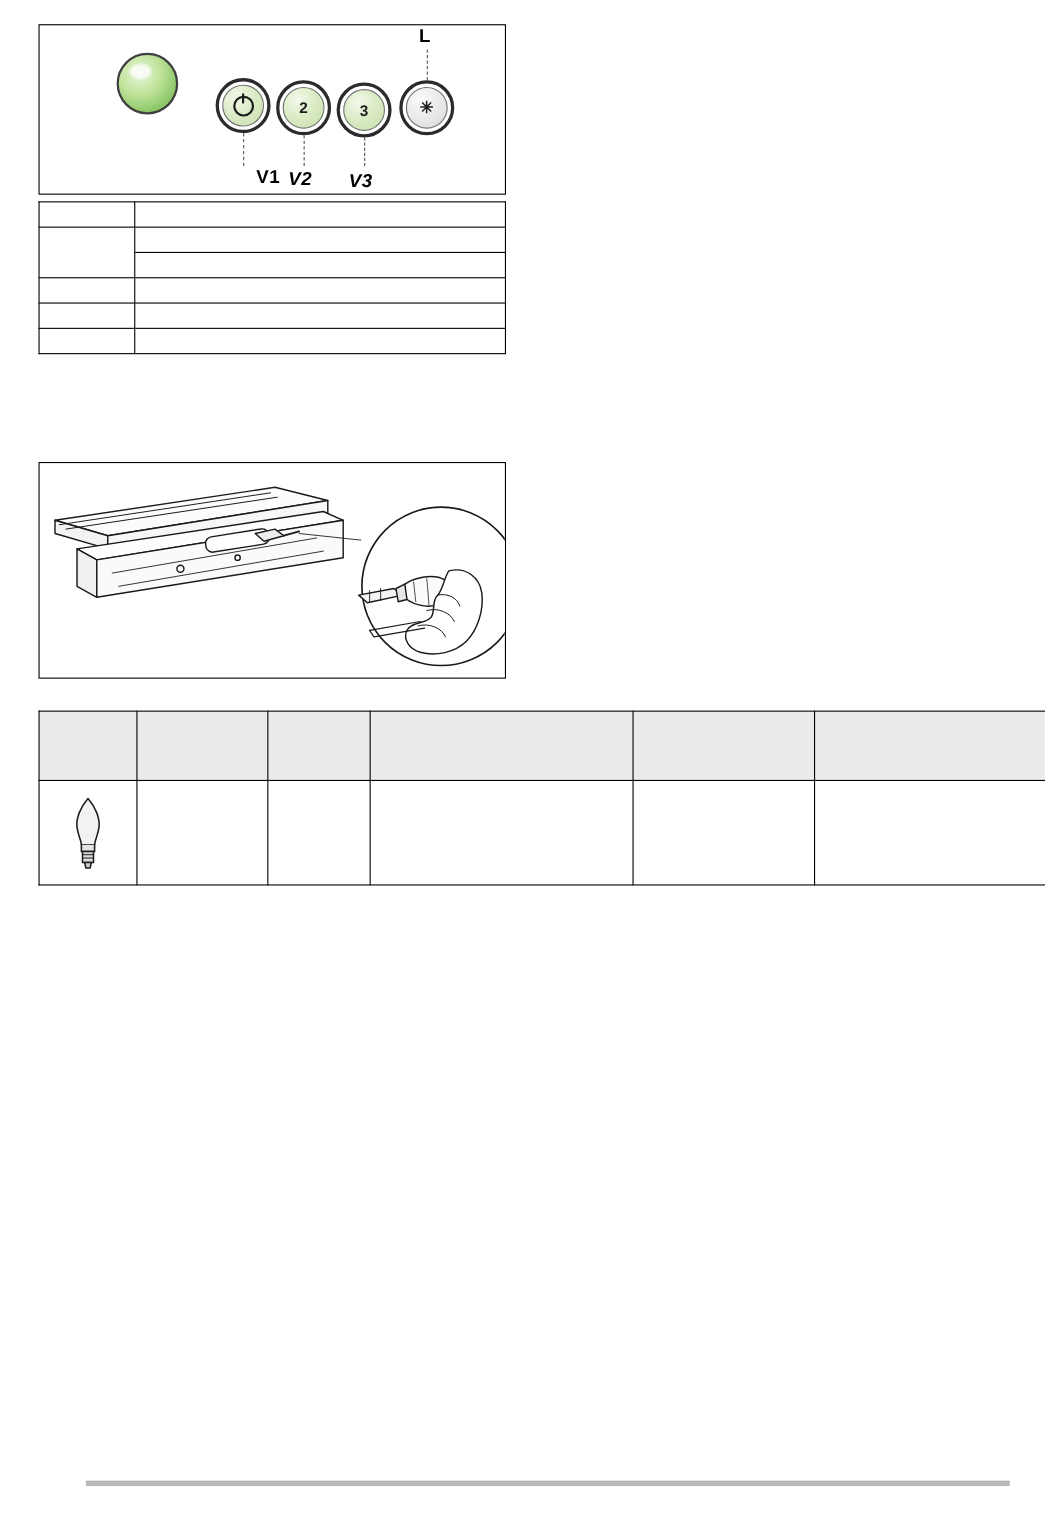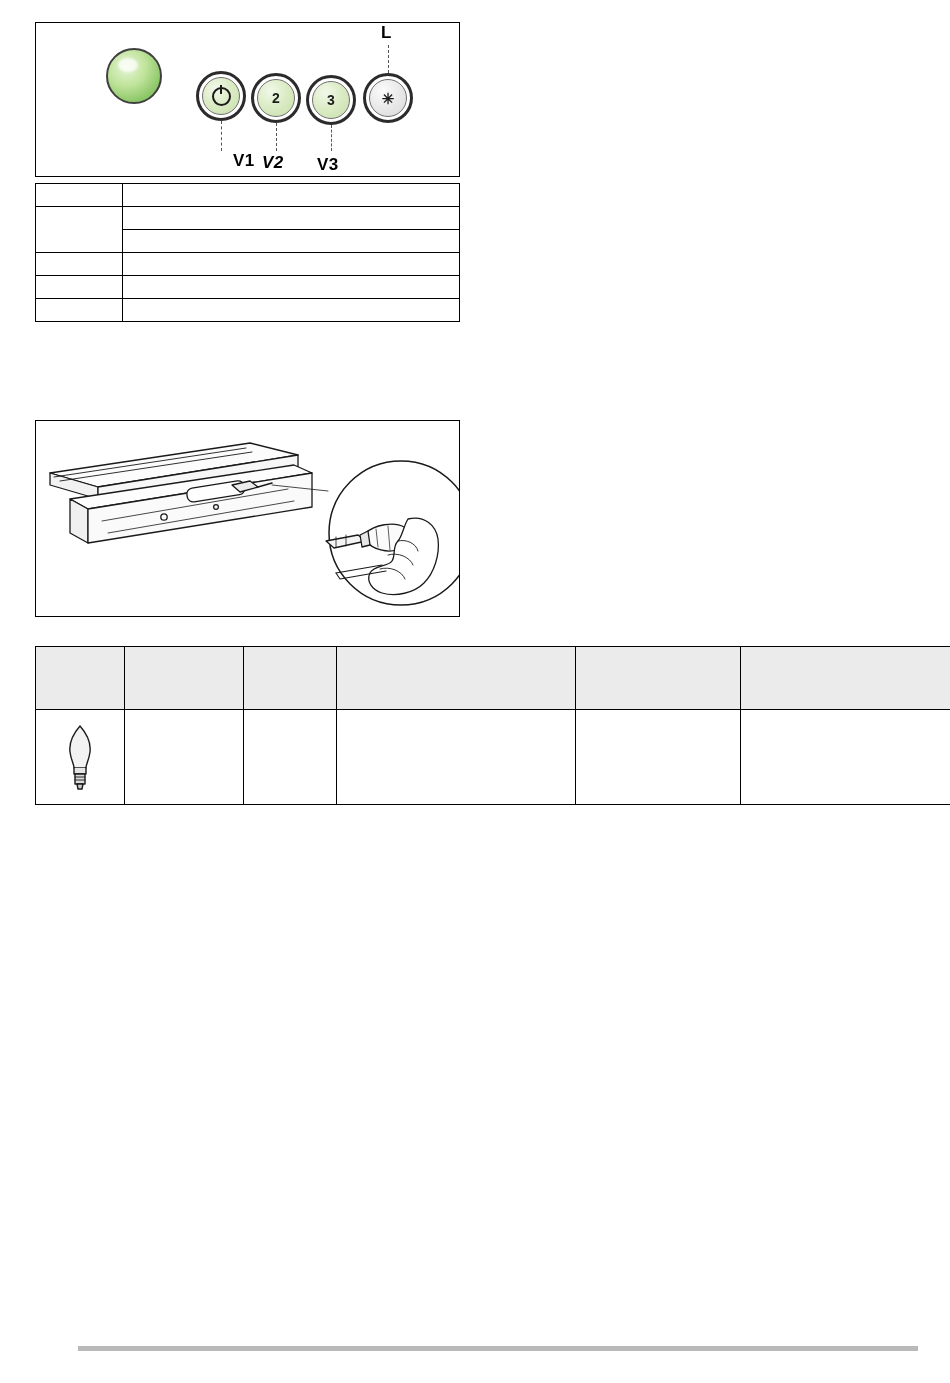--- a/index.html
+++ b/index.html
@@ -230,21 +230,21 @@
   </div>
 
   <div class="leader" style="left:352px; top:22px; height:28px;"></div>
   <div class="leader" style="left:185px; top:98px; height:30px;"></div>
   <div class="leader" style="left:240px; top:100px; height:28px;"></div>
   <div class="leader" style="left:295px; top:102px; height:26px;"></div>
 
   <div class="fig-label" style="left:345px; top:0px;">L</div>
   <div class="fig-label" style="left:170px; top:128px;margin-left:27px;">V1</div>
   <div class="fig-label" style="left:226px; top:130px;font-style:italic;">V2</div>
-  <div class="fig-label" style="left:281px; top:132px;">V3</div>
+  <div class="fig-label" style="left:281px; top:132px;font-style:italic;">V3</div>
 </div>
 
 <table class="spec-table">
   <tbody>
     <tr>
       <td class="col-key"></td>
       <td></td>
     </tr>
     <tr>
       <td class="col-key" rowspan="2"></td>

